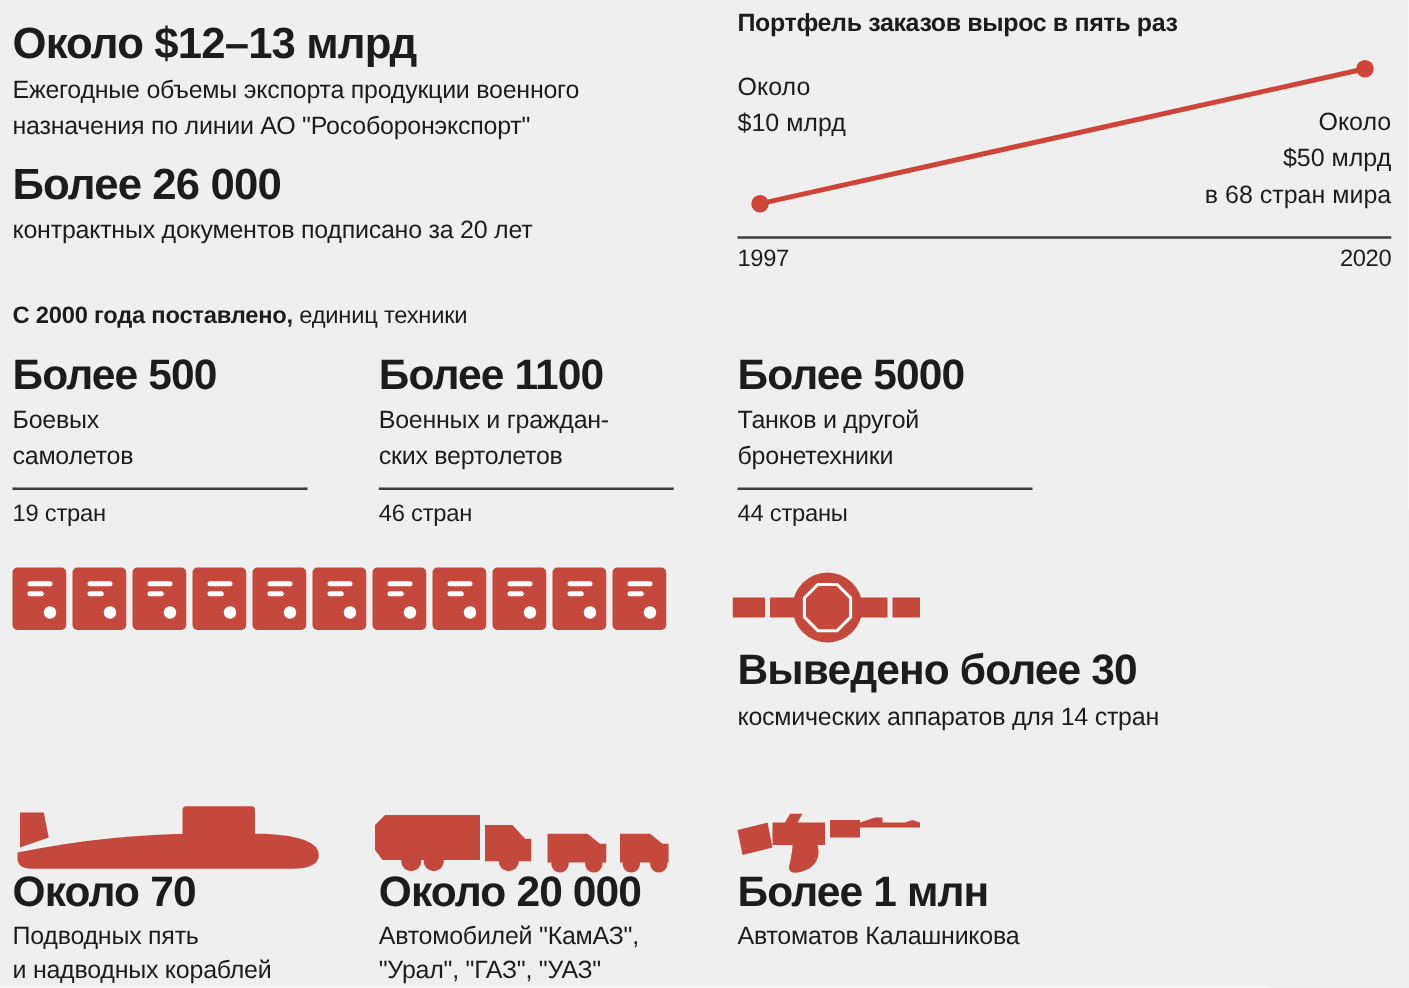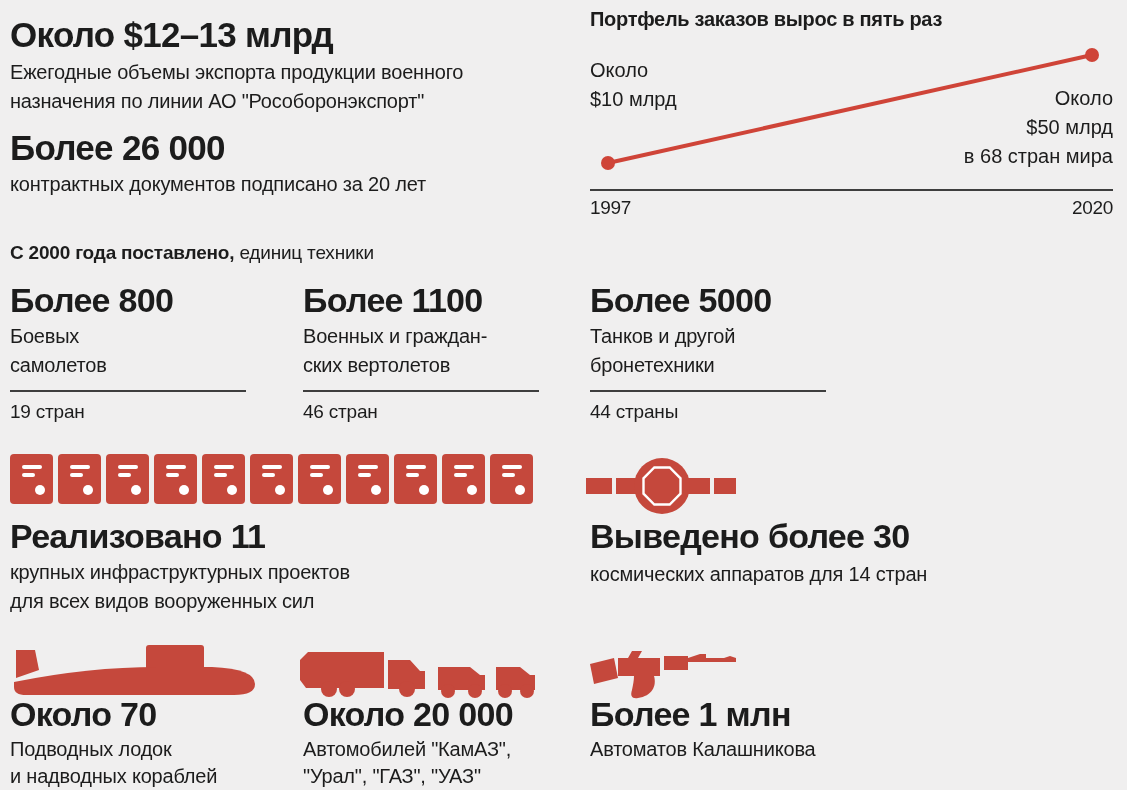--- a/index.html
+++ b/index.html
@@ -103,21 +103,21 @@
     <div class="chart-axis"></div>
     <div class="tick-start">1997</div>
     <div class="tick-end">2020</div>
   </div>
 
   <div class="supplied-intro">
     <span style="font-weight:700">С 2000 года поставлено,</span><span> единиц техники</span>
   </div>
 
   <div class="unit-col col-0">
-    <div class="big-value">Более 800</div>
+    <div class="big-value">Более 500</div>
     <div class="desc">Боевых
 самолетов</div>
     <div class="rule"></div>
     <span class="bold-small">19 стран</span>
   </div>
   <div class="unit-col col-1">
     <div class="big-value">Более 1100</div>
     <div class="desc">Военных и граждан-
 ских вертолетов</div>
     <div class="rule"></div>
@@ -181,25 +181,20 @@
       <span class="bar b1"></span>
       <span class="bar b2"></span>
       <span class="dot"></span>
     </div>
       <div class="infra-icon">
       <span class="bar b1"></span>
       <span class="bar b2"></span>
       <span class="dot"></span>
     </div>
     </div>
-  <div class="infra-text">
-    <div class="big-value">Реализовано 11</div>
-    <div class="desc">крупных инфраструктурных проектов
-для всех видов вооруженных сил</div>
-  </div>
 
   <svg class="satellite-svg" width="156" height="66" viewBox="0 0 156 66">
     <rect x="0" y="26" width="26" height="16" fill="#c5483c"></rect>
     <rect x="30" y="26" width="24" height="16" fill="#c5483c"></rect>
     <rect x="98" y="26" width="26" height="16" fill="#c5483c"></rect>
     <rect x="128" y="26" width="22" height="16" fill="#c5483c"></rect>
     <circle cx="76" cy="34" r="28" fill="#c5483c"></circle>
     <polygon points="94.5,41.7 83.7,52.5 68.3,52.5 57.5,41.7 57.5,26.3 68.3,15.5 83.7,15.5 94.5,26.3" fill="none" stroke="#ffffff" stroke-width="2.4"></polygon>
   </svg>
   <div class="space-text">
@@ -207,21 +202,21 @@
     <div class="desc">космических аппаратов для 14 стран</div>
   </div>
 
   <svg class="bottom-icon sub-svg" width="248" height="60" viewBox="0 0 248 60">
     <polygon points="8,8 27,8 31,28 8,36" fill="#c5483c"></polygon>
     <rect x="138" y="3" width="58" height="26" rx="3" fill="#c5483c"></rect>
     <path d="M6,40 Q80,25 150,25 L204,25 Q247,27 247,42 Q247,53 226,53 L18,53 Q6,53 6,45 Z" fill="#c5483c"></path>
   </svg>
   <div class="bottom-text bt-0">
     <div class="big-value">Около 70</div>
-    <div class="desc">Подводных лодок
+    <div class="desc">Подводных пять
 и надводных кораблей</div>
   </div>
 
   <svg class="bottom-icon trucks-svg" width="237" height="56" viewBox="0 0 237 56">
     <path d="M10,6 L86,6 L86,42 L8,42 L2,34 L2,14 Z" fill="#c5483c"></path>
     <path d="M90,14 L112,14 L122,25 L127,25 L127,43 L90,43 Z" fill="#c5483c"></path>
     <circle cx="31" cy="43" r="8" fill="#c5483c"></circle>
     <circle cx="49" cy="43" r="8" fill="#c5483c"></circle>
     <circle cx="109" cy="43" r="8" fill="#c5483c"></circle>
     <path d="M140,21 L172,21 L182,29 L187,29 L187,44 L140,44 Z" fill="#c5483c"></path>

